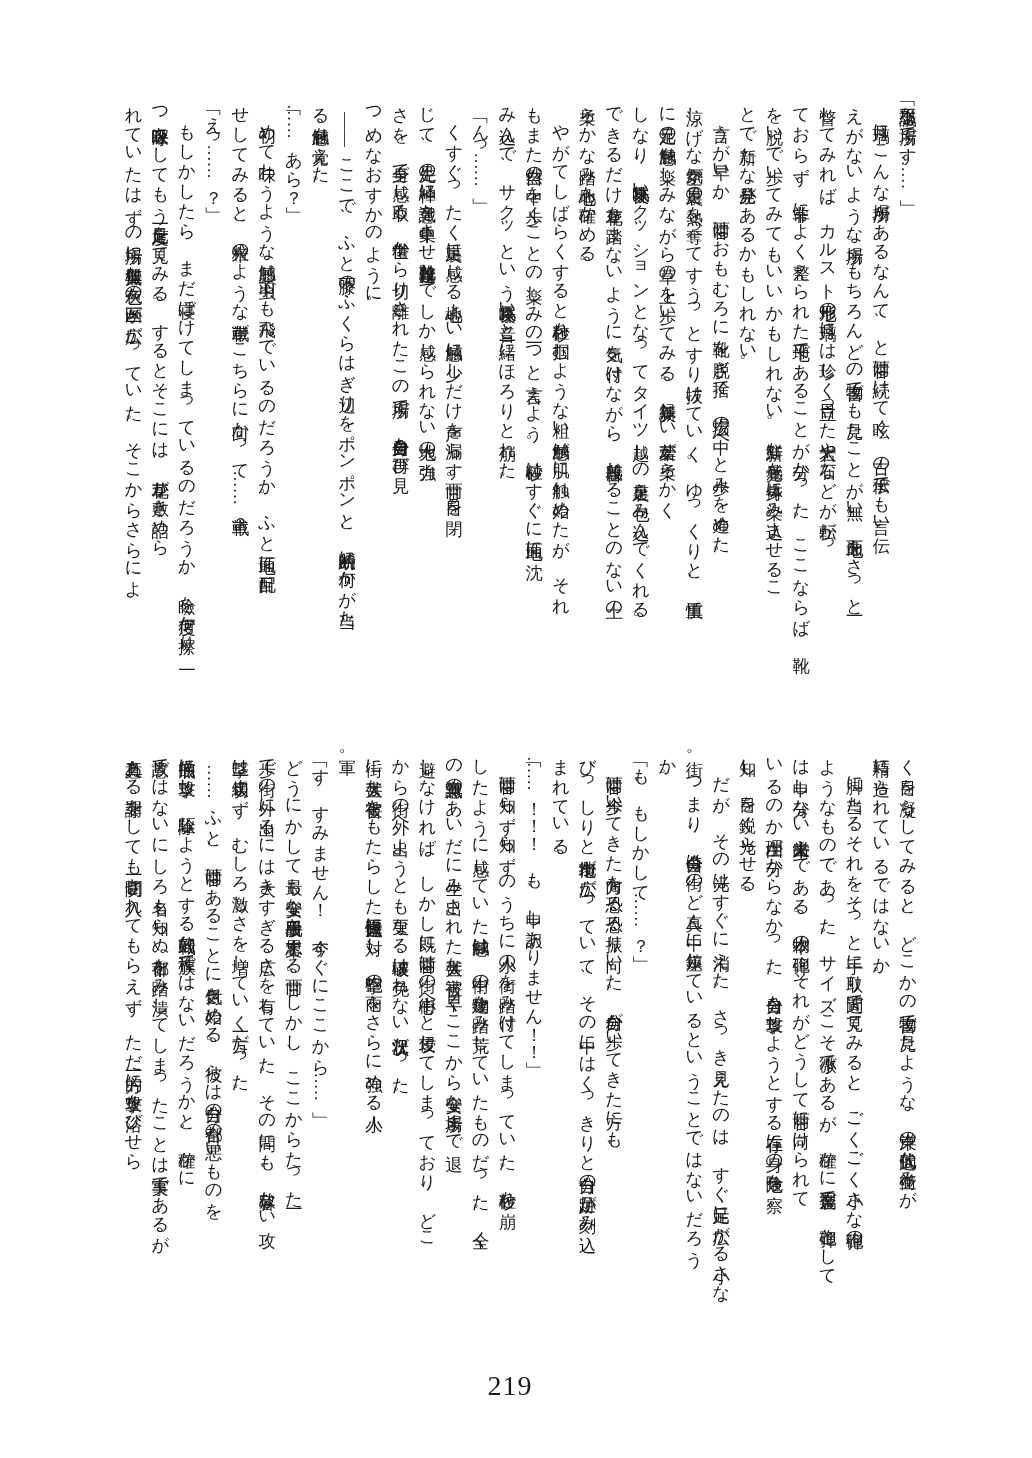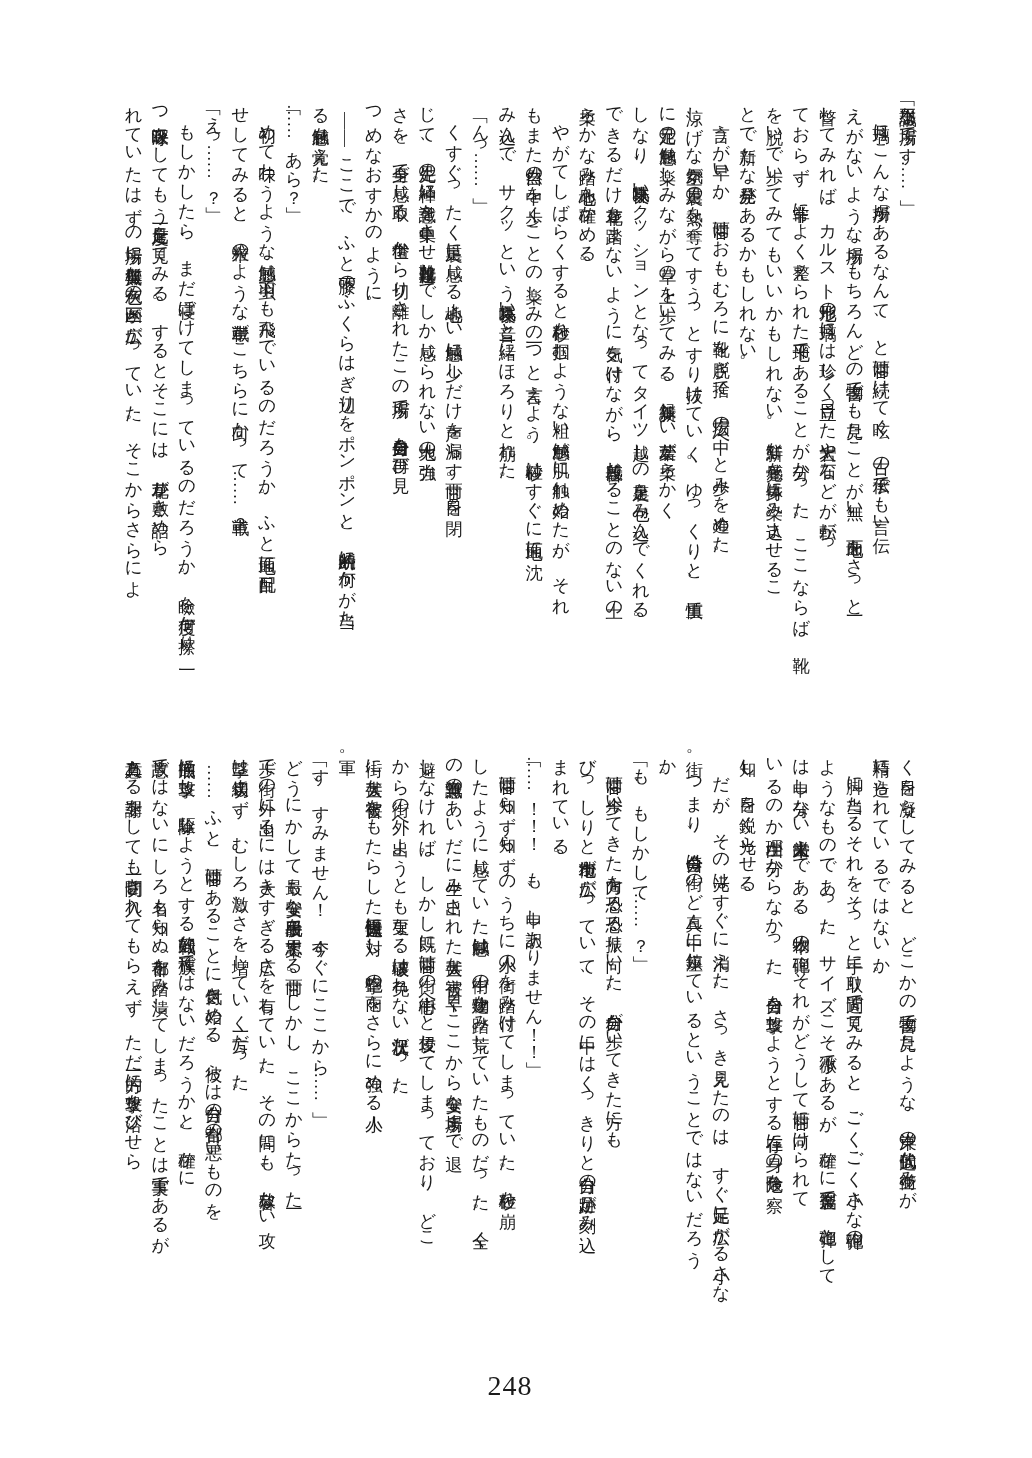--- a/index.html
+++ b/index.html
@@ -110,14 +110,14 @@
       <p class="col" style="text-indent: 0em;">軍。</p>
       <p class="col" style="text-indent: 0.5em;">「す、すみません！　今すぐにここから……」</p>
       <p class="col" style="text-indent: 0em;">どうにかして最も安全な脱出手段を思案する甘雨。しかし、ここからたった一</p>
       <p class="col" style="text-indent: 0em;">歩で街の外に出るには大きすぎる広さを有していた。その間にも、容赦ない攻</p>
       <p class="col" style="text-indent: 0em;">撃は一切緩まず、むしろ激しさを増していく一方だった。</p>
       <p class="col" style="text-indent: 1em;">……ふと、甘雨はあることに気付き始める。彼らは自分の都合の悪いものを</p>
       <p class="col" style="text-indent: 0em;">徹底的に攻撃し、駆除しようとする好戦的な種族ではないだろうかと。確かに</p>
       <p class="col" style="text-indent: 0em;">故意ではないにしろ名も知らぬ都市を踏み潰してしまったことは事実であるが、</p>
       <p class="col" style="text-indent: 0em;">真意ある謝罪をしても一切聞き入れてもらえず、ただ一方的に攻撃を浴びせら</p>
     </section>
-  <div class="page-number">248</div>
+  <div class="page-number">219</div>
 </div>
 
 </body></html>

